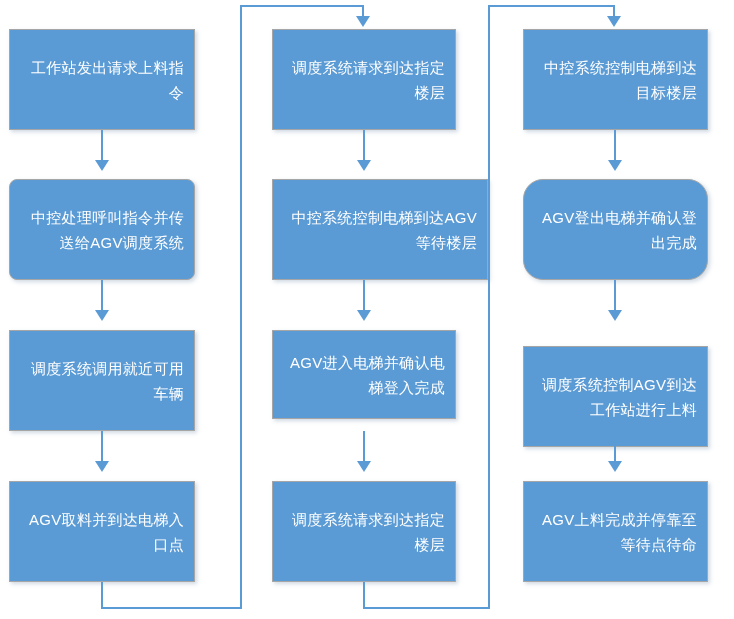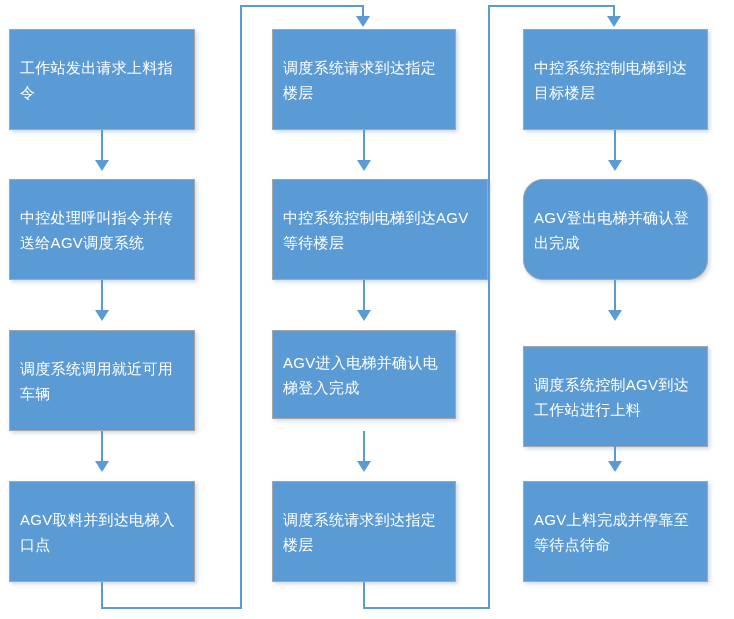--- a/index.html
+++ b/index.html
@@ -13,21 +13,21 @@
 
   .node{
     position:absolute;
     box-sizing:border-box;
     background:#5b9bd5;
     border:1px solid #a6a6a6;
     color:#ffffff;
     display:flex;
     align-items:center;
     justify-content:center;
-    text-align:left;
+    text-align:right;
     font-size:15px;
     line-height:25px;
     letter-spacing:.3px;
     padding:4px 10px;
     box-shadow:2px 2px 4px rgba(120,150,175,0.35);
   }
   .node span{display:block;width:100%;}
 
   
   .vline{position:absolute;background:#5b9bd5;width:2px;}
@@ -50,21 +50,21 @@
 
 <div id="canvas">
 
   <div class="node" style="left:9px;top:29px;width:186px;height:101px;">
     <span>工作站发出请求上料指令</span>
   </div>
 
   <div class="vline" style="left:101px;top:130px;height:32px;"></div>
   <div class="arrow-down" style="left:95px;top:160px;"></div>
 
-  <div class="node" style="left:9px;top:179px;width:186px;height:101px;">
+  <div class="node" style="left:9px;top:179px;width:186px;height:101px;border-radius:8px;">
     <span>中控处理呼叫指令并传送给AGV调度系统</span>
   </div>
 
   <div class="vline" style="left:101px;top:280px;height:32px;"></div>
   <div class="arrow-down" style="left:95px;top:310px;"></div>
 
   <div class="node" style="left:9px;top:330px;width:186px;height:101px;">
     <span>调度系统调用就近可用车辆</span>
   </div>
 

